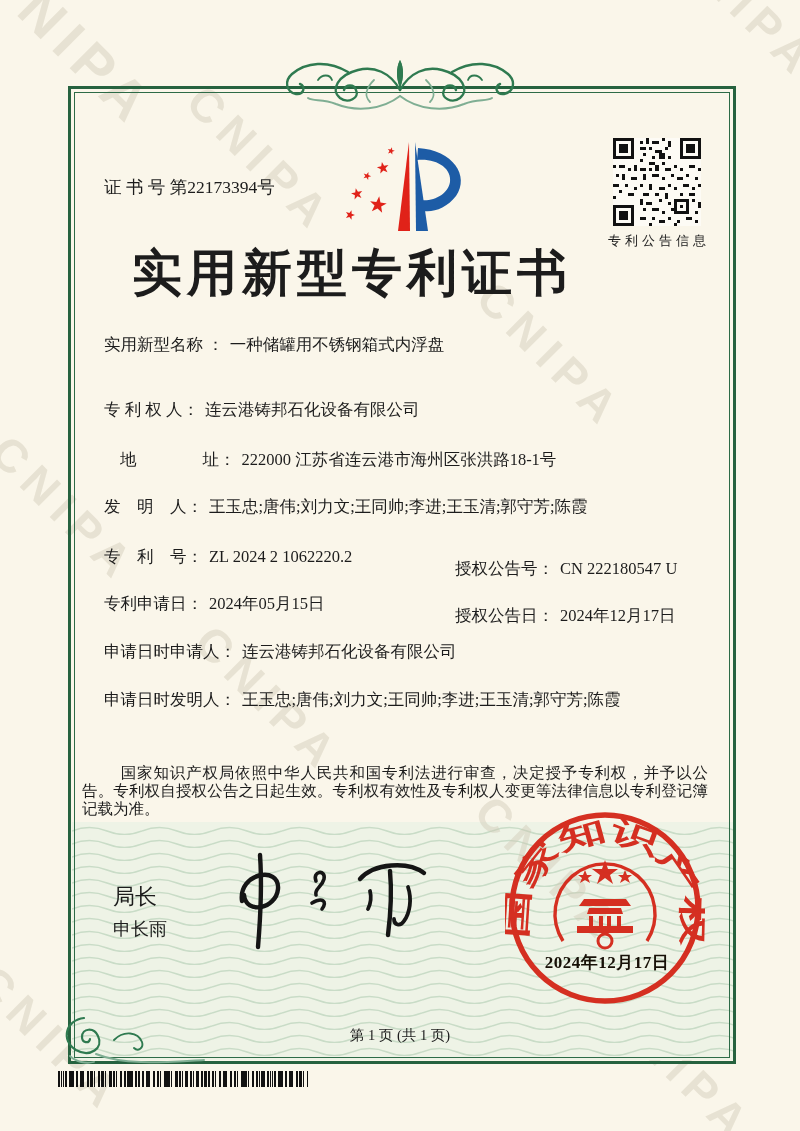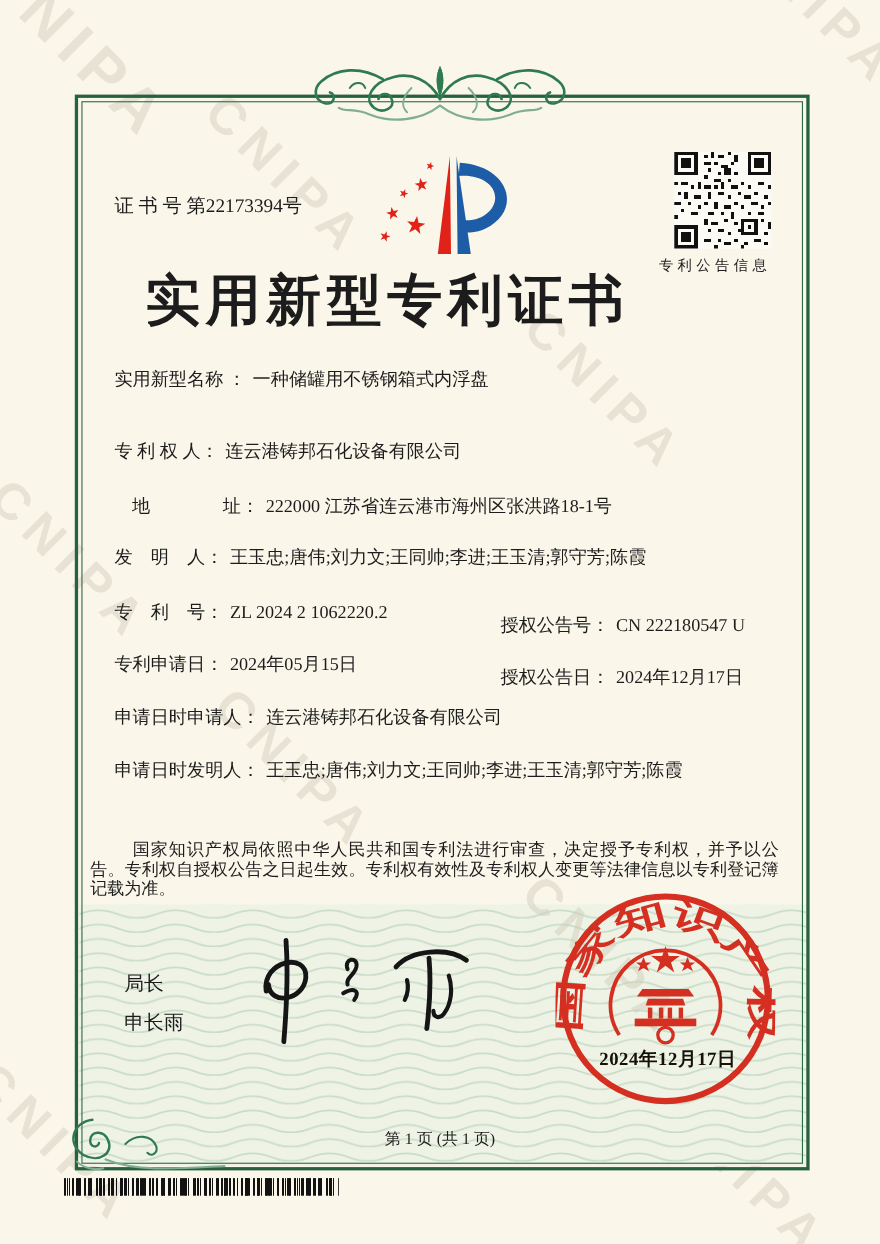--- a/index.html
+++ b/index.html
@@ -35,21 +35,21 @@
   }
   .frame::after{
     content:"";
     position:absolute;inset:3px;
     border:1.5px solid #2d6b47;
   }
   
   .cert-no{left:104px;top:138px;font-size:17.5px;z-index:5;margin-top:37px;}
   .logo{left:328px;top:138px;width:150px;height:100px;z-index:5;}
   .qr{left:613px;top:138px;width:88px;height:88px;z-index:5;background:#fdfbf5;}
-  .qr-label{left:599px;top:232px;width:120px;font-size:13px;letter-spacing:4px;z-index:5;}
+  .qr-label{left:599px;top:232px;width:120px;font-size:13px;letter-spacing:4px;text-align:center;z-index:5;}
   .title{
     left:0;top:240px;width:704px;
     text-align:center;
     font-size:50px;font-weight:bold;letter-spacing:5px;
     z-index:5;
   }
   
   .row{left:104px;top:0;width:600px;font-size:16.5px;white-space:nowrap;z-index:5;}
   .row .lbl{display:inline-block;}
   .row .val{margin-left:6px;}
@@ -57,21 +57,21 @@
   .r1{top:334px;} .r2{top:399px;} .r3{top:449px;margin-left:16px;} .r4{top:496px;}
   .r5{top:546px;} .r6{top:593px;font-family:Liberation Serif, serif;} .r7{top:641px;} .r8{top:689px;}
   
   .statement{
     left:82px;top:764px;width:626px;
     font-size:15.5px;line-height:18px;
     text-align:justify;text-indent:2.5em;
     z-index:5;
   }
   
-  .signer-title{left:113px;top:882px;font-size:18px;z-index:5;}
+  .signer-title{left:113px;top:882px;font-size:22px;z-index:5;}
   .signer-name{left:113px;top:917px;font-size:18px;z-index:5;}
   .signature{left:212px;top:843px;width:228px;height:112px;z-index:6;}
   
   .seal{left:505px;top:808px;width:200px;height:200px;z-index:6;opacity:.96;}
   .seal-date{
     left:537px;top:951px;width:140px;
     text-align:center;font-size:17px;font-weight:600;color:#171007;
     z-index:7;letter-spacing:.5px;
   }
   

